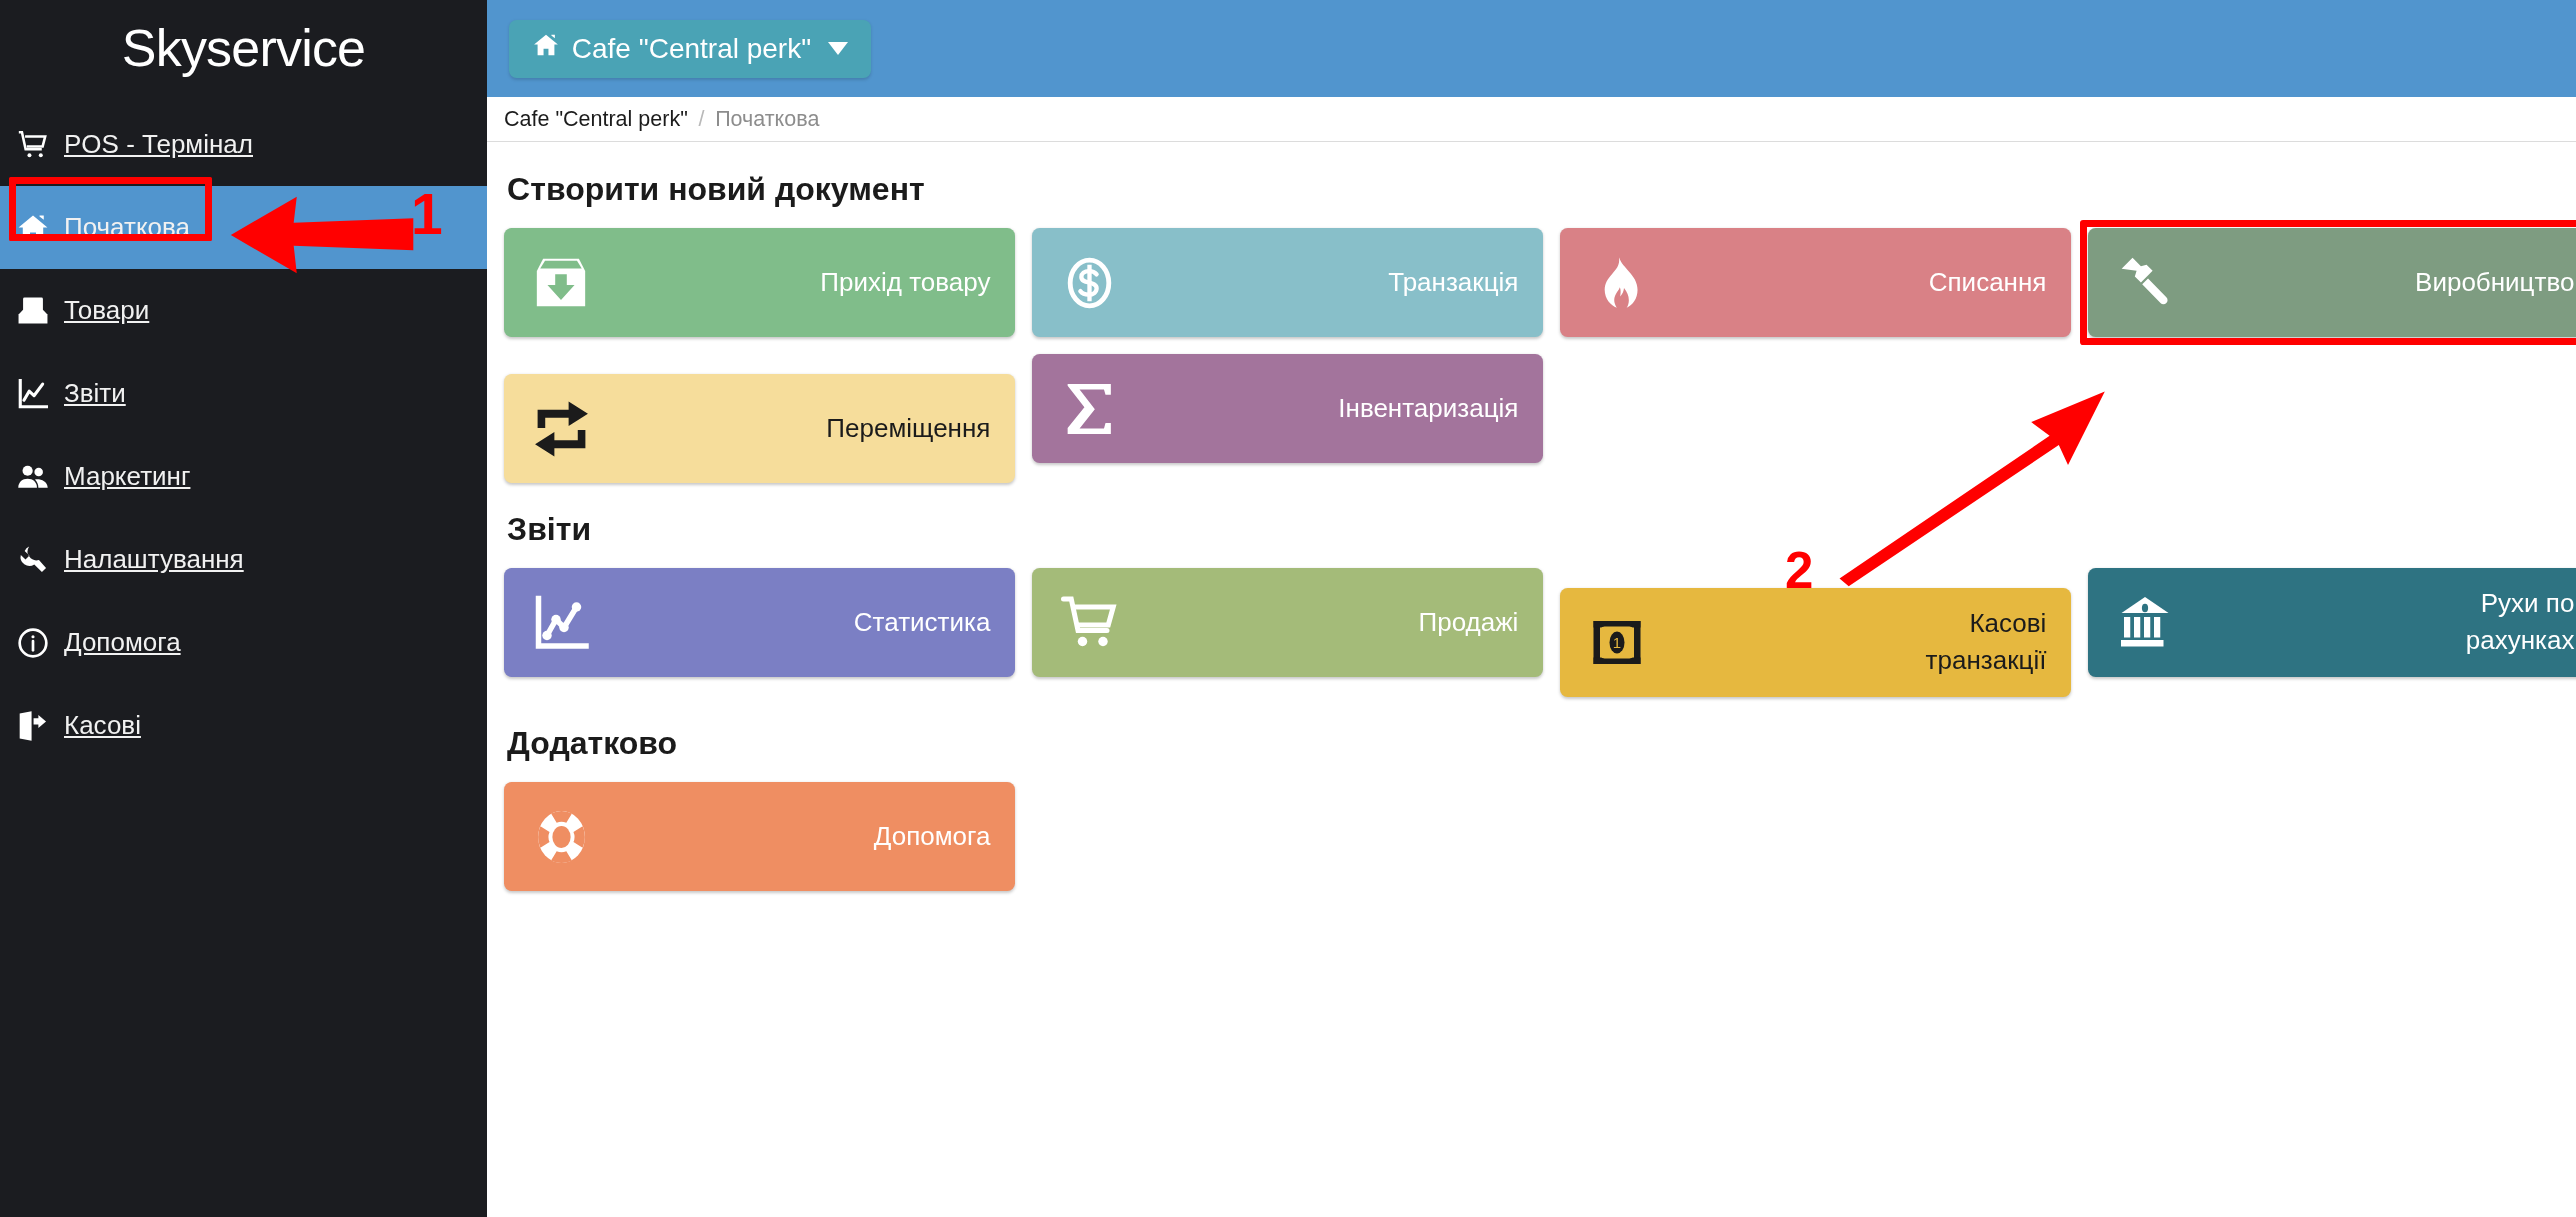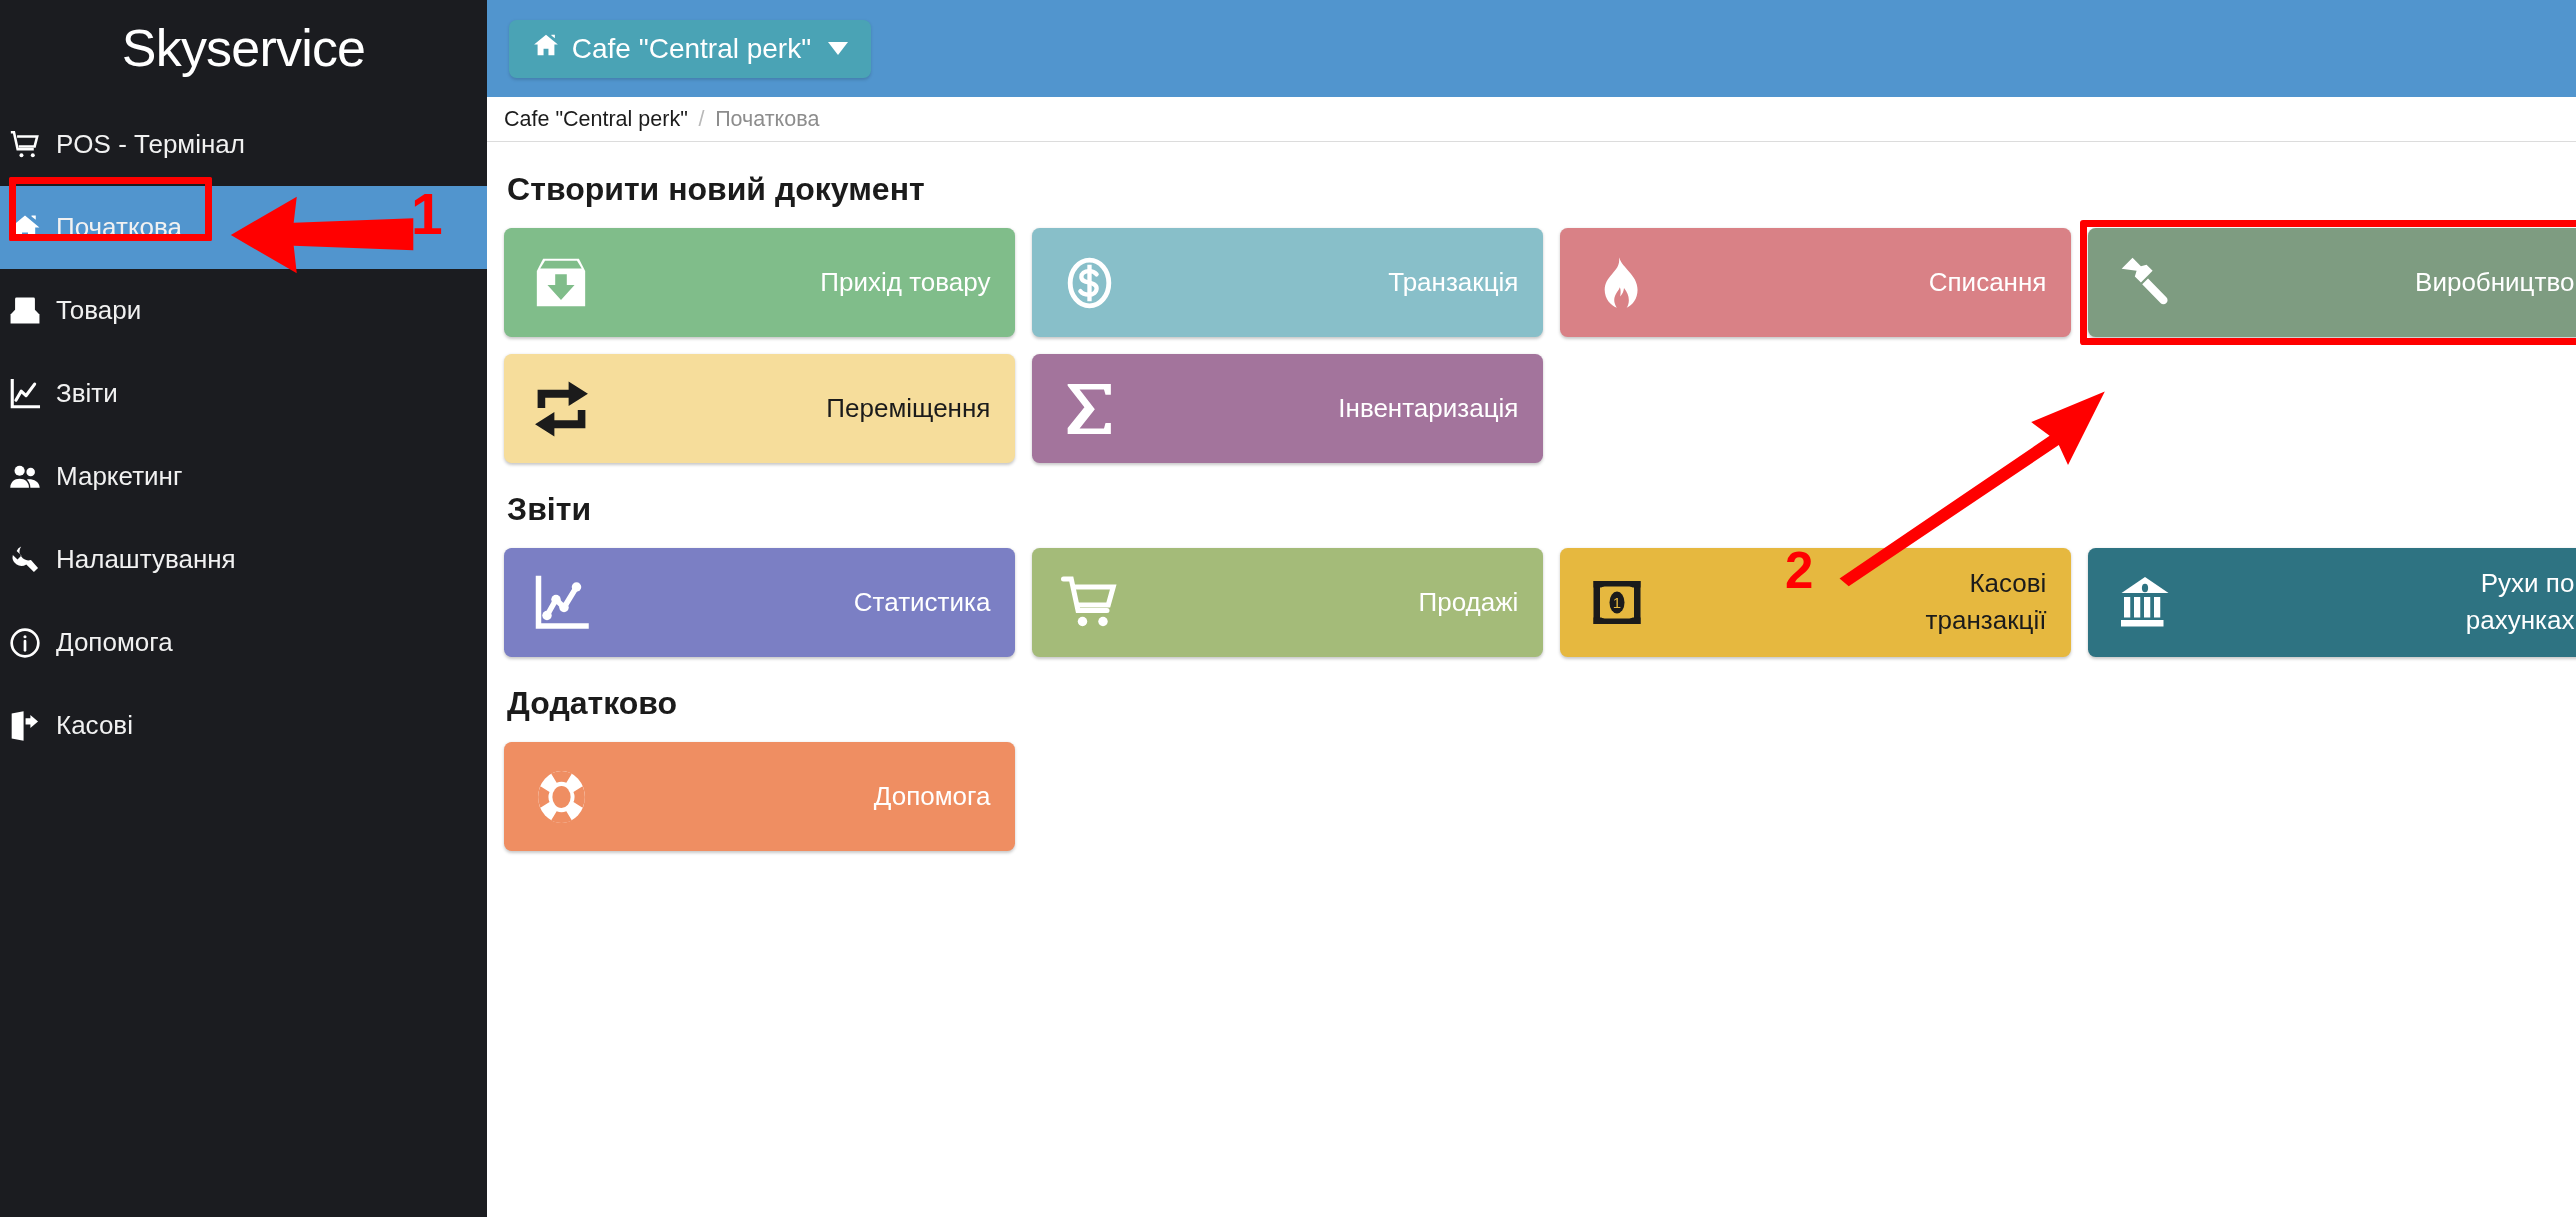--- a/index.html
+++ b/index.html
@@ -20,21 +20,21 @@
     height:91px; display:flex; align-items:center; justify-content:center;
     padding-top:4.6px;
   }
   .brand-text { font-size:52px; color:#ffffff; letter-spacing:-0.8px; line-height:1; }
   .brand-text .b { font-weight:normal; }
   .brand-text .l { font-weight:300; }
 
   .nav { margin-top:12.3px; }
   .nav-item {
     height:83px; display:flex; align-items:center;
-    padding-left:8px; color:#f2f2f2; cursor:pointer; position:relative;
+    padding-left:16px; color:#f2f2f2; cursor:pointer; position:relative;text-decoration:underline;
   }
   .nav-item .nav-ico {
     width:48px; flex:0 0 48px; display:flex; align-items:center; justify-content:flex-start;
     color:#ffffff;
   }
   .nav-item .nav-ico svg { display:block; }
   .nav-label { font-size:26px; color:#f1f1f1; white-space:nowrap; }
   .nav-item.active { background:#5195ce; }
 
   
@@ -74,21 +74,21 @@
   }
   .tile .t-ico {
     position:absolute; left:21.5px; top:50%; transform:translateY(-50%);
     width:71px; height:71px; display:flex; align-items:center; justify-content:center;
   }
   .tile .t-ico svg { display:block; }
   .tile .t-label {
     position:absolute; right:24.6px; top:50%; transform:translateY(-50%);
     font-size:26px; text-align:right; line-height:1.45; white-space:pre-line;
   }
-  .tile.dark-text { color:#1b1b1b; }
+  .tile.dark-text { color:#1b1b1b;margin-top:20px; }
   .tile.dark-text .t-ico { color:#1b1b1b; }
 
   
   .tile.highlight::after{
     content:""; position:absolute; inset:-8.4px; border:7.7px solid #ff0000;
     border-radius:3.1px; pointer-events:none;
   }
 
   
   .anno { position:absolute; pointer-events:none; z-index:20; }

